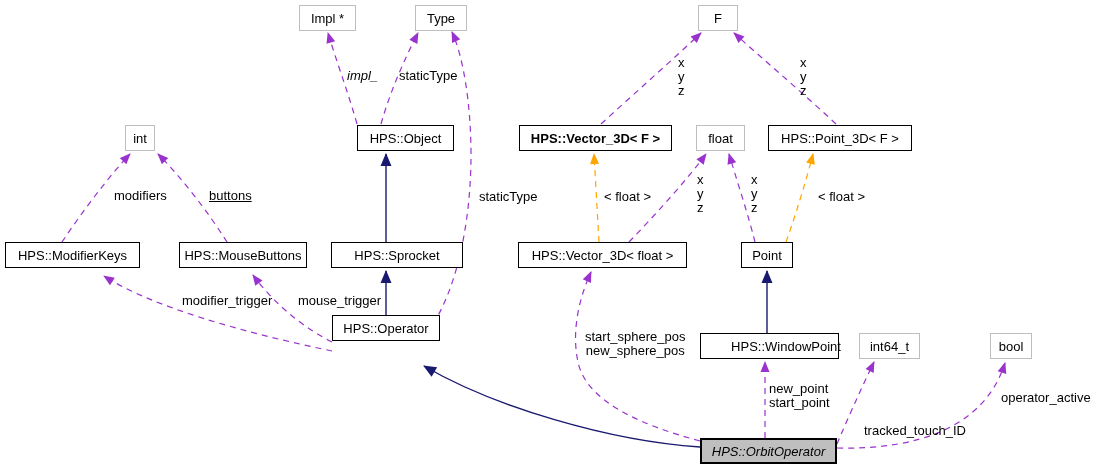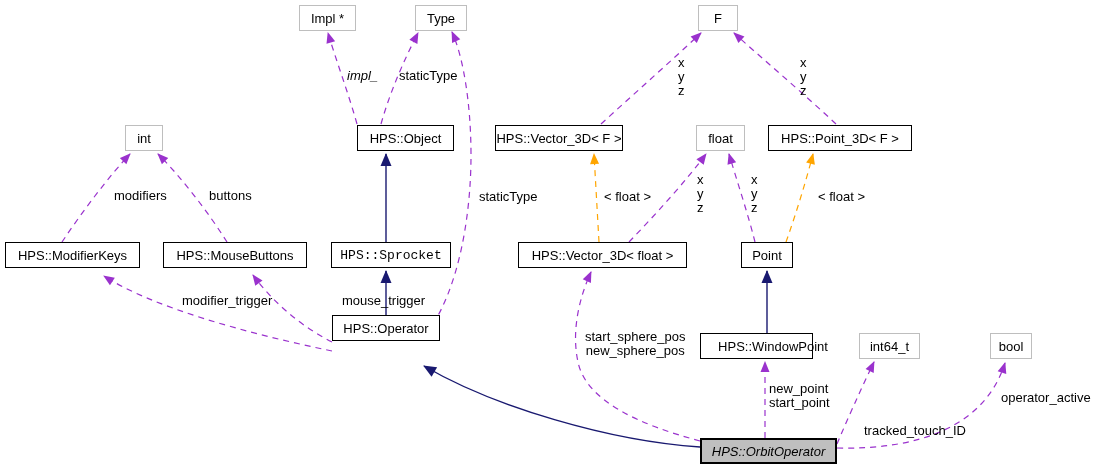--- a/index.html
+++ b/index.html
@@ -69,44 +69,44 @@
         <path d="M700,441 C640,425 586,401 578,362 C571,330 580,296 591,272" class="edge usage" marker-end="url(#arrow-usage)"></path>
         <path d="M765,438 L765,362" class="edge usage" marker-end="url(#arrow-usage)"></path>
         <path d="M837,444 C848,418 860,391 874,362" class="edge usage" marker-end="url(#arrow-usage)"></path>
         <path d="M837,448 C920,450 985,426 1005,363" class="edge usage" marker-end="url(#arrow-usage)"></path>
       </g>
   </svg>
   <div>
       <div class="node external" style="left: 299px; top: 5px; width: 57px;">Impl *</div>
       <div class="node external" style="left: 415px; top: 5px; width: 52px;">Type</div>
       <div class="node external" style="left: 698px; top: 5px; width: 40px;">F</div>
-      <div class="node external" style="left: 125px; top: 125px; width: 38px;">int</div>
+      <div class="node external" style="left: 125px; top: 125px; width: 30px;">int</div>
       <div class="node class" style="left: 337px; top: 125px; width: 97px; margin-left: 20px;">HPS::Object</div>
-      <div class="node class" style="left: 495px; top: 125px; width: 128px;">HPS::Vector_3D&lt; F &gt;</div>
+      <div class="node class" style="left: 519px; top: 125px; width: 153px; font-weight: bold;">HPS::Vector_3D&lt; F &gt;</div>
       <div class="node external" style="left: 696px; top: 125px; width: 49px;">float</div>
       <div class="node class" style="left: 768px; top: 125px; width: 144px; text-align: center;">HPS::Point_3D&lt; F &gt;</div>
       <div class="node class" style="left: 5px; top: 242px; width: 135px;">HPS::ModifierKeys</div>
-      <div class="node class" style="left: 163px; top: 242px; width: 144px;">HPS::MouseButtons</div>
-      <div class="node class" style="left: 331px; top: 242px; width: 120px; font-family: Liberation Mono, monospace;">HPS::Sprocket</div>
+      <div class="node class" style="left: 179px; top: 242px; width: 128px;">HPS::MouseButtons</div>
+      <div class="node class" style="left: 331px; top: 242px; width: 132px;">HPS::Sprocket</div>
       <div class="node class" style="left: 518px; top: 242px; width: 169px;">HPS::Vector_3D&lt; float &gt;</div>
       <div class="node class" style="left: 741px; top: 242px; width: 52px;">Point</div>
       <div class="node class" style="left: 332px; top: 315px; width: 108px;">HPS::Operator</div>
-      <div class="node class" style="left: 700px; top: 333px; width: 113px; padding-left: 33px;">HPS::WindowPoint</div>
+      <div class="node class" style="left: 700px; top: 333px; width: 139px; padding-left: 33px;">HPS::WindowPoint</div>
       <div class="node external" style="left: 859px; top: 333px; width: 61px;">int64_t</div>
       <div class="node external" style="left: 990px; top: 333px; width: 42px;">bool</div>
       <div class="node focus" style="left: 700px; top: 438px; width: 137px; font-style: italic;">HPS::OrbitOperator</div>
     </div>
   <div>
       <span class="edge-label" style="left: 347px; top: 69px; font-style: italic;">impl_</span>
       <span class="edge-label" style="left: 399px; top: 69px;">staticType</span>
       <span class="edge-label" style="left: 479px; top: 190px;">staticType</span>
       <span class="edge-label" style="left: 114px; top: 189px;">modifiers</span>
-      <span class="edge-label" style="left: 209px; top: 189px;">buttons</span>
+      <span class="edge-label" style="left: 209px; top: 189px; text-decoration: underline;">buttons</span>
       <span class="edge-label" style="left: 182px; top: 294px;">modifier_trigger</span>
-      <span class="edge-label" style="left: 298px; top: 294px; margin-left: 44px;">mouse_trigger</span>
+      <span class="edge-label" style="left: 298px; top: 294px;">mouse_trigger</span>
       <span class="edge-label" style="left: 678px; top: 56px;">x
 y
 z</span>
       <span class="edge-label" style="left: 800px; top: 56px;">x
 y
 z</span>
       <span class="edge-label" style="left: 604px; top: 190px;">&lt; float &gt;</span>
       <span class="edge-label" style="left: 697px; top: 173px;">x
 y
 z</span>

